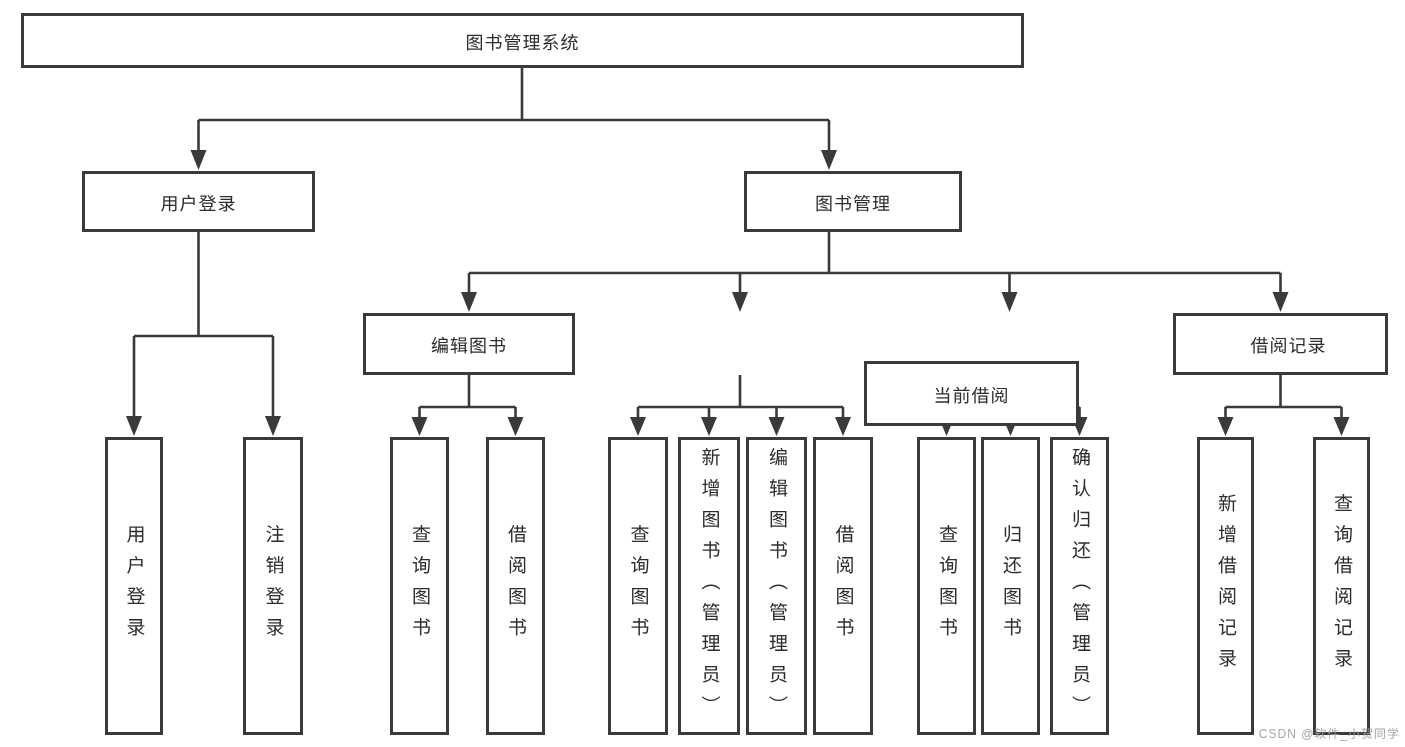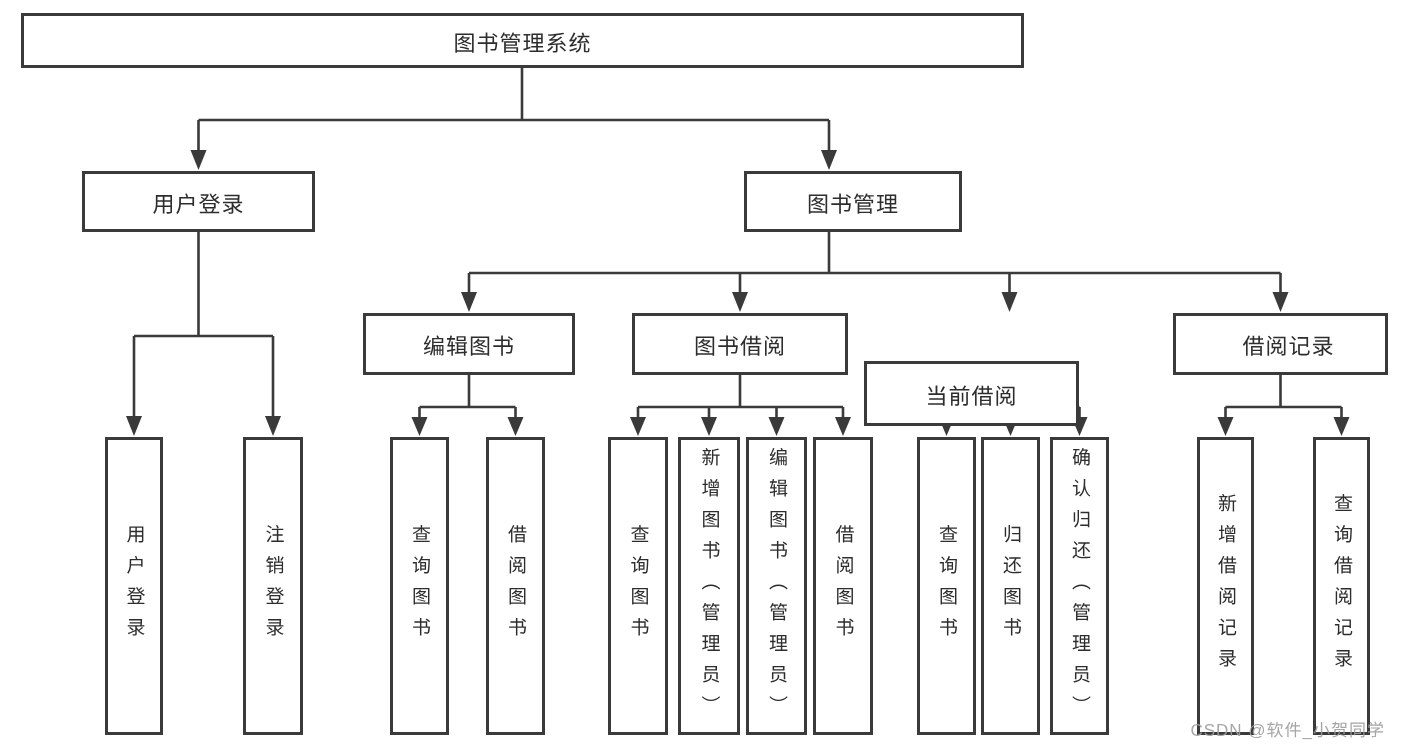--- a/index.html
+++ b/index.html
@@ -32,21 +32,21 @@
   }
   .hbox {
     position: absolute;
     box-sizing: border-box;
     background: #ffffff;
     border: 3px solid #3a3a3a;
     display: flex;
     align-items: center;
     justify-content: center;
     color: #2d2d2d;
-    font-size: 22px;
+    font-size: 18px;
     letter-spacing: 1px;
     white-space: nowrap;
   }
   .vbox {
     position: absolute;
     top: 437px;
     height: 298px;
     box-sizing: border-box;
     background: #ffffff;
     border: 3px solid #3a3a3a;
@@ -55,23 +55,23 @@
     justify-content: center;
     writing-mode: vertical-rl;
     text-orientation: mixed;
     color: #2d2d2d;
     font-size: 19px;
     letter-spacing: 12px;
     line-height: 1;
   }
   .watermark {
     position: absolute;
-    right: 20px;
+    right: 5px;
     bottom: 6px;
-    font-size: 17px;
+    font-size: 12px;
     color: rgba(158, 158, 158, 0.92);
     letter-spacing: 1px;
     white-space: nowrap;
   }
 </style>
 </head>
 <body>
 
 <div class="canvas">
 
@@ -124,21 +124,20 @@
       <polygon points="1333.5,417 1349.5,417 1341.5,436"></polygon>
     </g>
   </svg>
 
   <div class="hbox" style="left:21px; top:13px; width:1003px; height:55px;">图书管理系统</div>
 
   <div class="hbox" style="left:82px; top:171px; width:233px; height:61px;">用户登录</div>
   <div class="hbox" style="left:744px; top:171px; width:218px; height:61px;">图书管理</div>
 
   <div class="hbox" style="left:363px; top:313px; width:212px; height:62px;">编辑图书</div>
-  <div class="hbox" style="left:632px; top:313px; width:216px; height:62px;">图书借阅</div>
   <div class="hbox" style="left:864px; top:313px; width:215px; height:65px;margin-top:48px;">当前借阅</div>
   <div class="hbox" style="left:1173px; top:313px; width:215px; height:62px;padding-left:16px;">借阅记录</div>
 
   <div class="vbox" style="left:105px; width:58px;">用户登录</div>
   <div class="vbox" style="left:243px; width:60px;">注销登录</div>
 
   <div class="vbox" style="left:390px; width:59px;">查询图书</div>
   <div class="vbox" style="left:486px; width:59px;">借阅图书</div>
 
   <div class="vbox" style="left:608px; width:60px;">查询图书</div>

